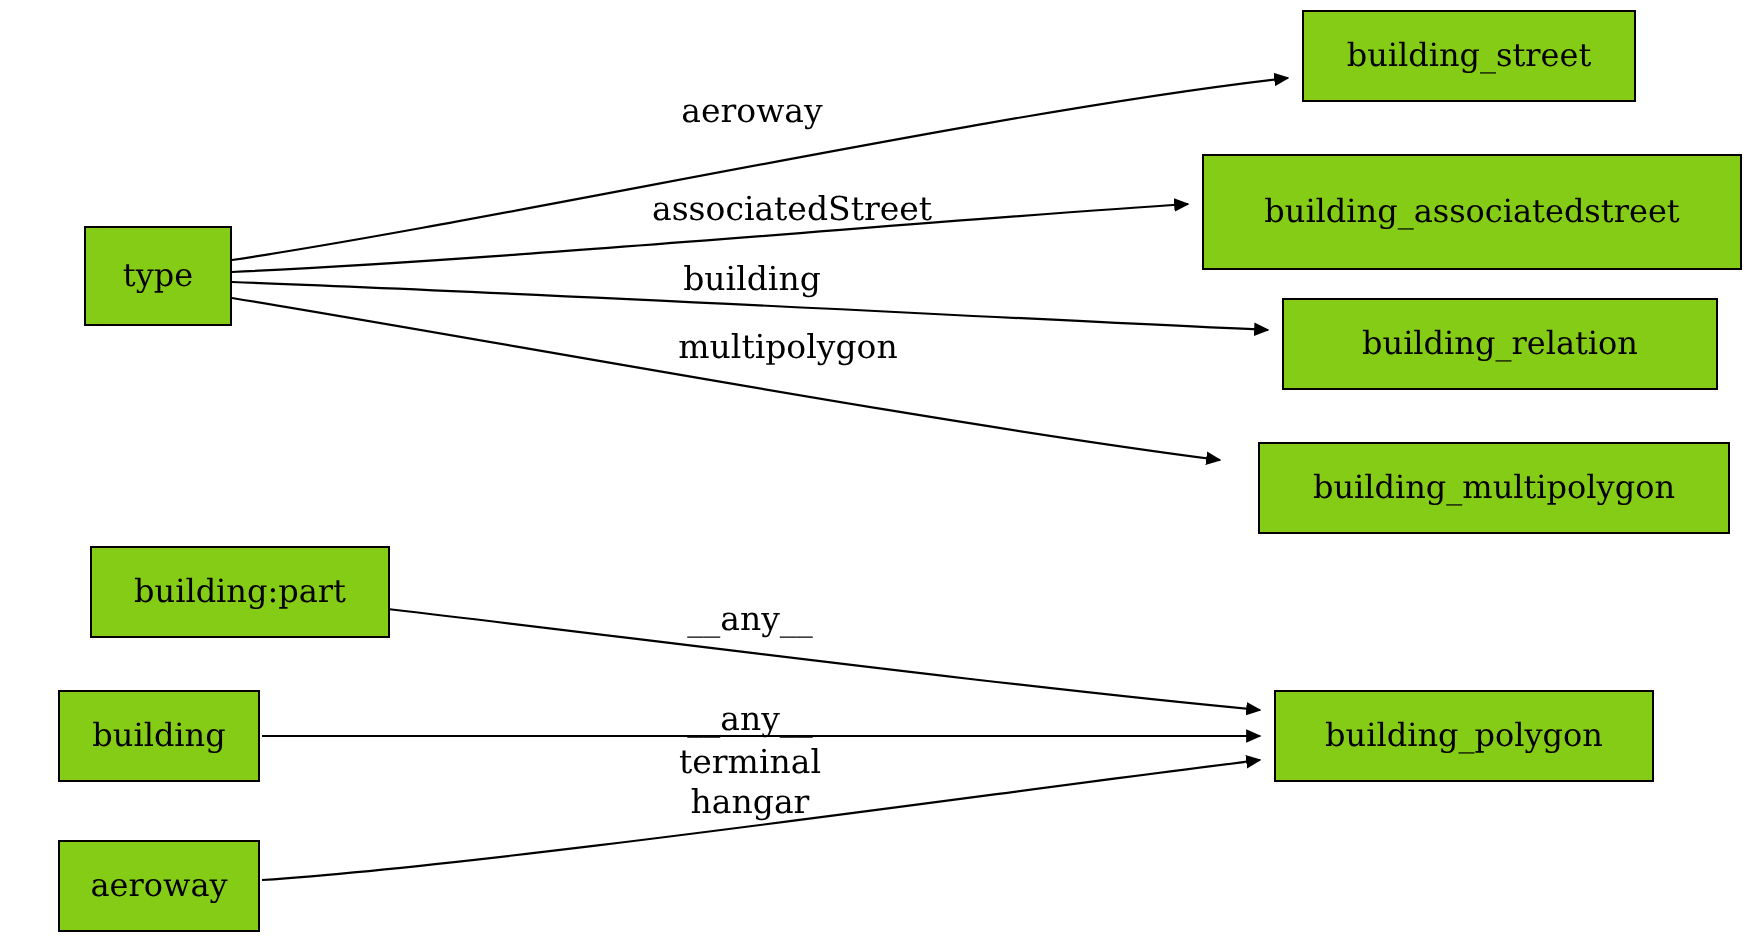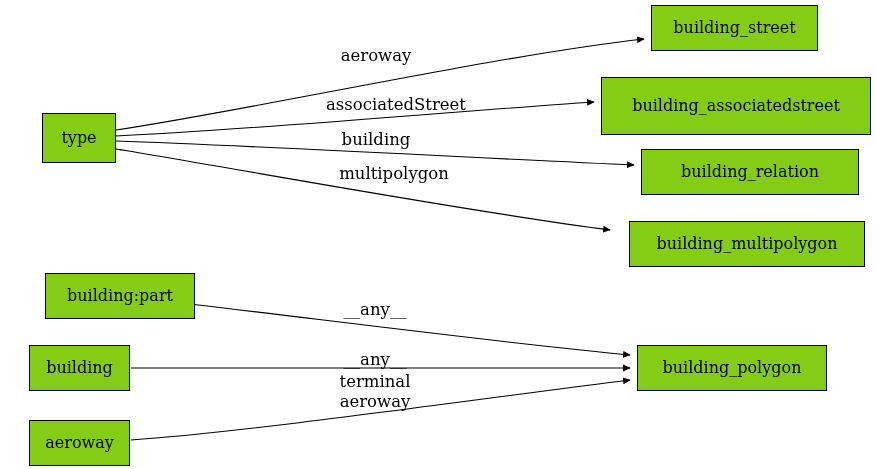--- a/index.html
+++ b/index.html
@@ -84,16 +84,16 @@
     </div>
 
   <div id="label-layer">
       <div class="edge-label" style="left: 376px; top: 56px;">aeroway</div>
       <div class="edge-label" style="left: 396px; top: 105px;">associatedStreet</div>
       <div class="edge-label" style="left: 376px; top: 140px;">building</div>
       <div class="edge-label" style="left: 394px; top: 174px;">multipolygon</div>
       <div class="edge-label" style="left: 375px; top: 310px;">__any__</div>
       <div class="edge-label" style="left: 375px; top: 360px;">__any__</div>
       <div class="edge-label" style="left: 375px; top: 392px;">terminal
-aeroway</div>
+hangar</div>
     </div>
 
 </div>
 
 </body></html>

